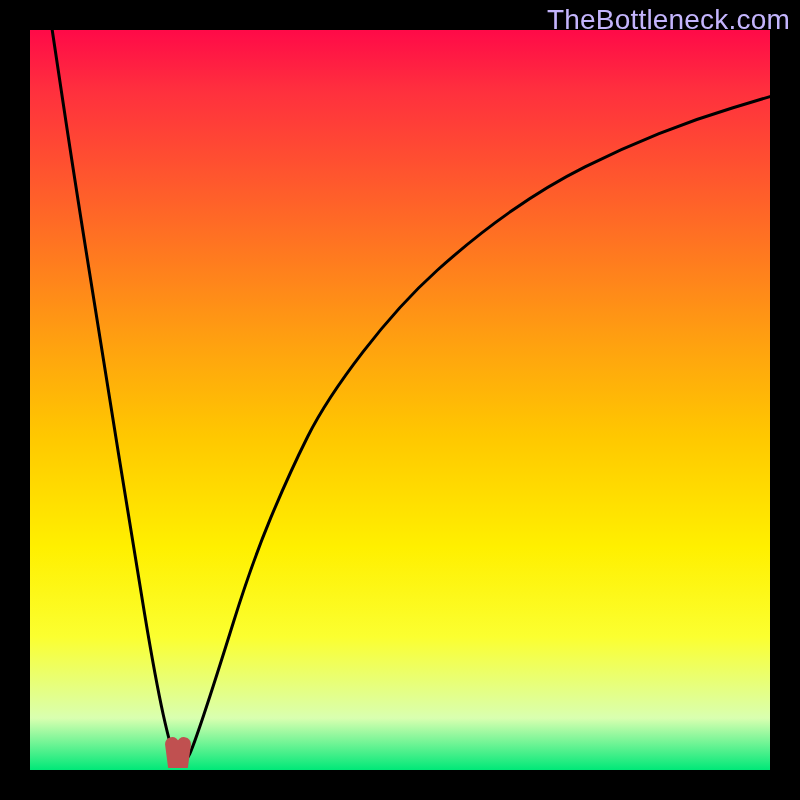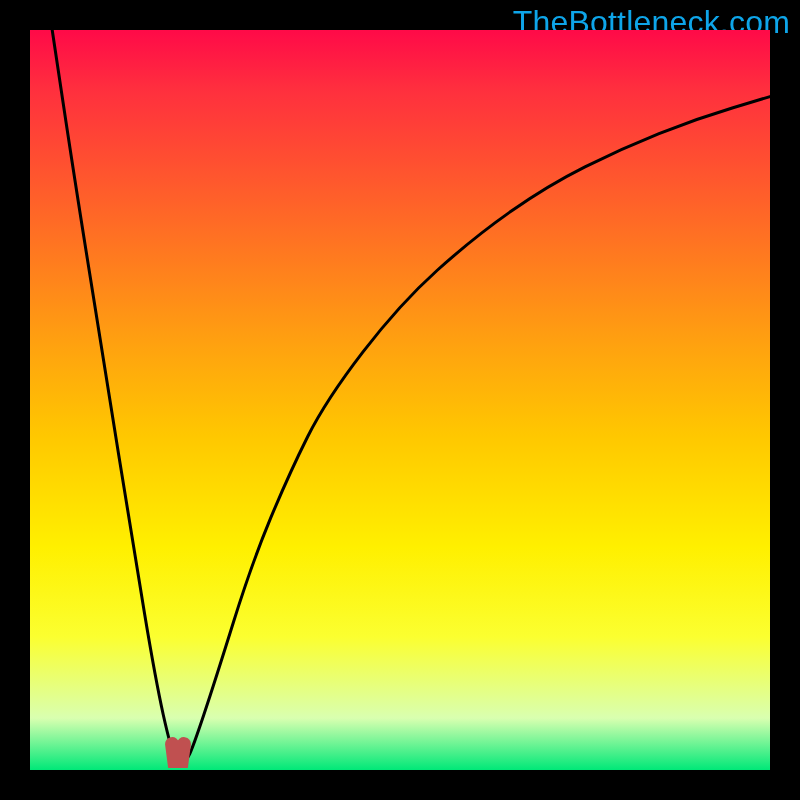--- a/index.html
+++ b/index.html
@@ -26,23 +26,23 @@
       #fff000 70%,
       #fbff30 82%,
       #d9ffb0 93%,
       #00e878 100%);
   }
   .watermark {
     position: absolute;
     top: 4px;
     right: 10px;
     font-family: Arial, Helvetica, sans-serif;
-    font-size: 32px;
+    font-size: 28px;
     font-weight: 500;
-    color: #0ea5e9;
+    color: #c4b5fd;
     letter-spacing: 0.2px;
   }
   svg.curve {
     position: absolute;
     left: 0; top: 0;
     width: 740px; height: 740px;
     overflow: visible;
   }
 </style>
 </head>

